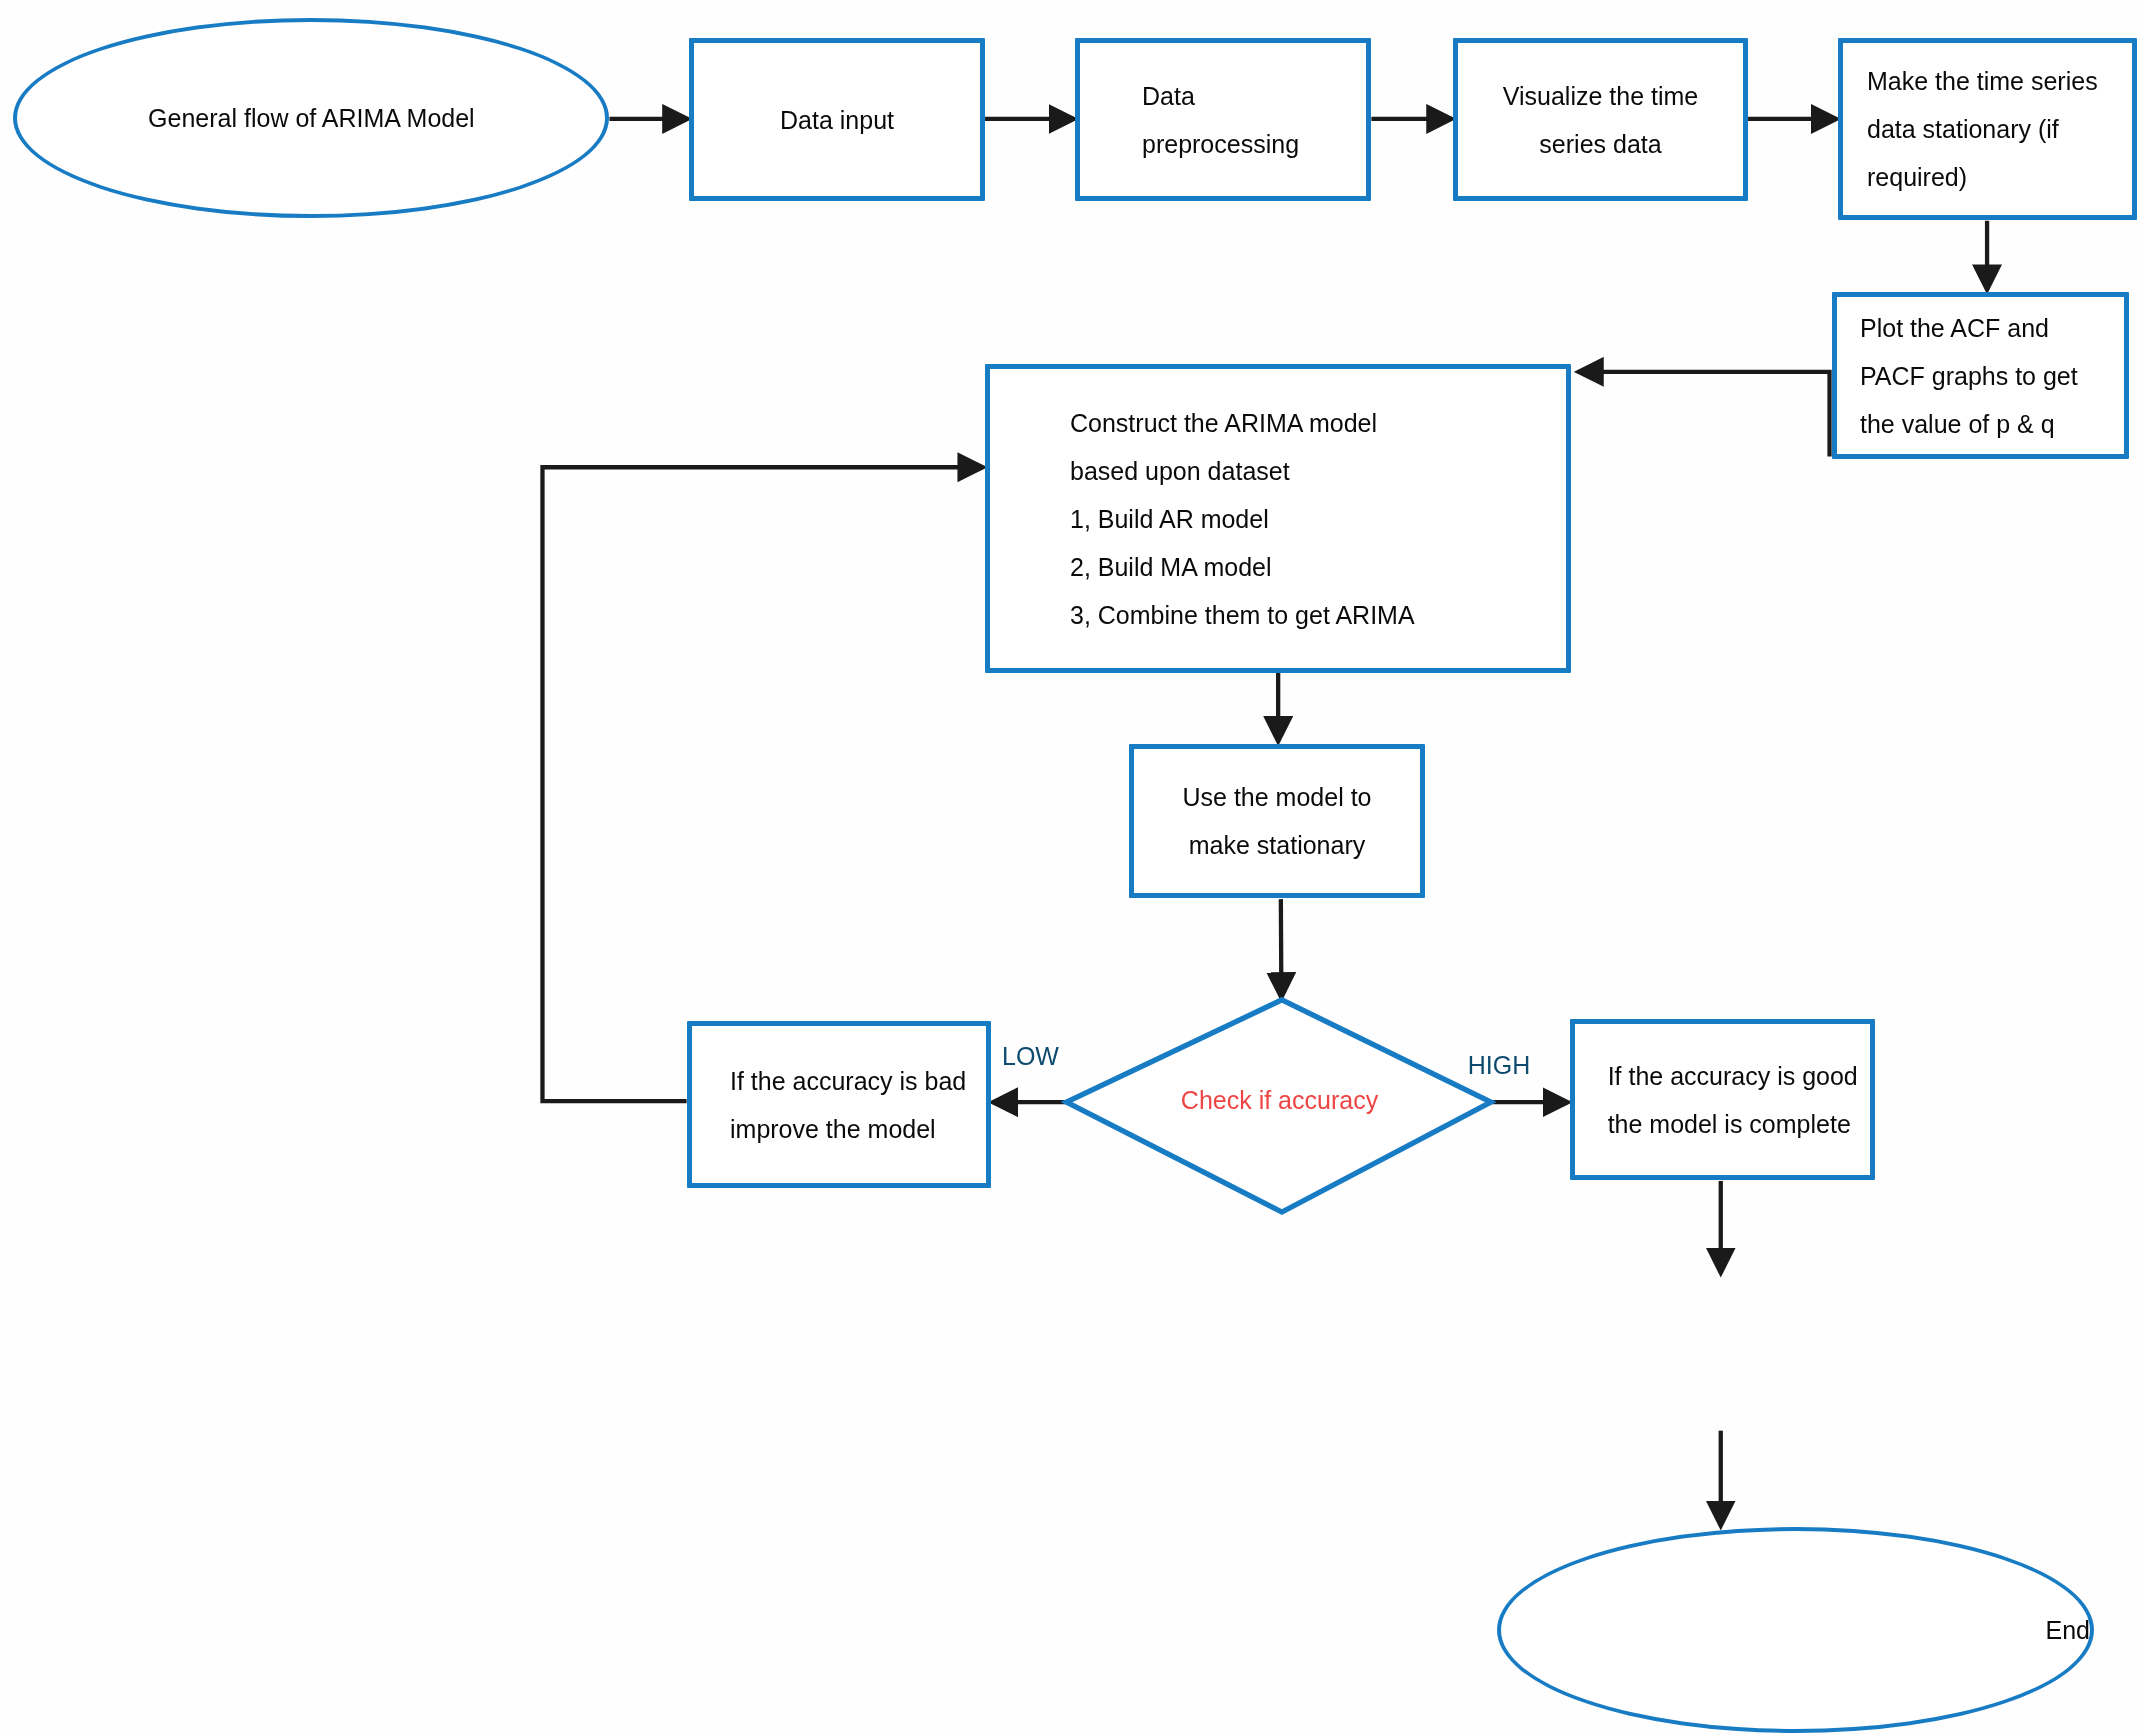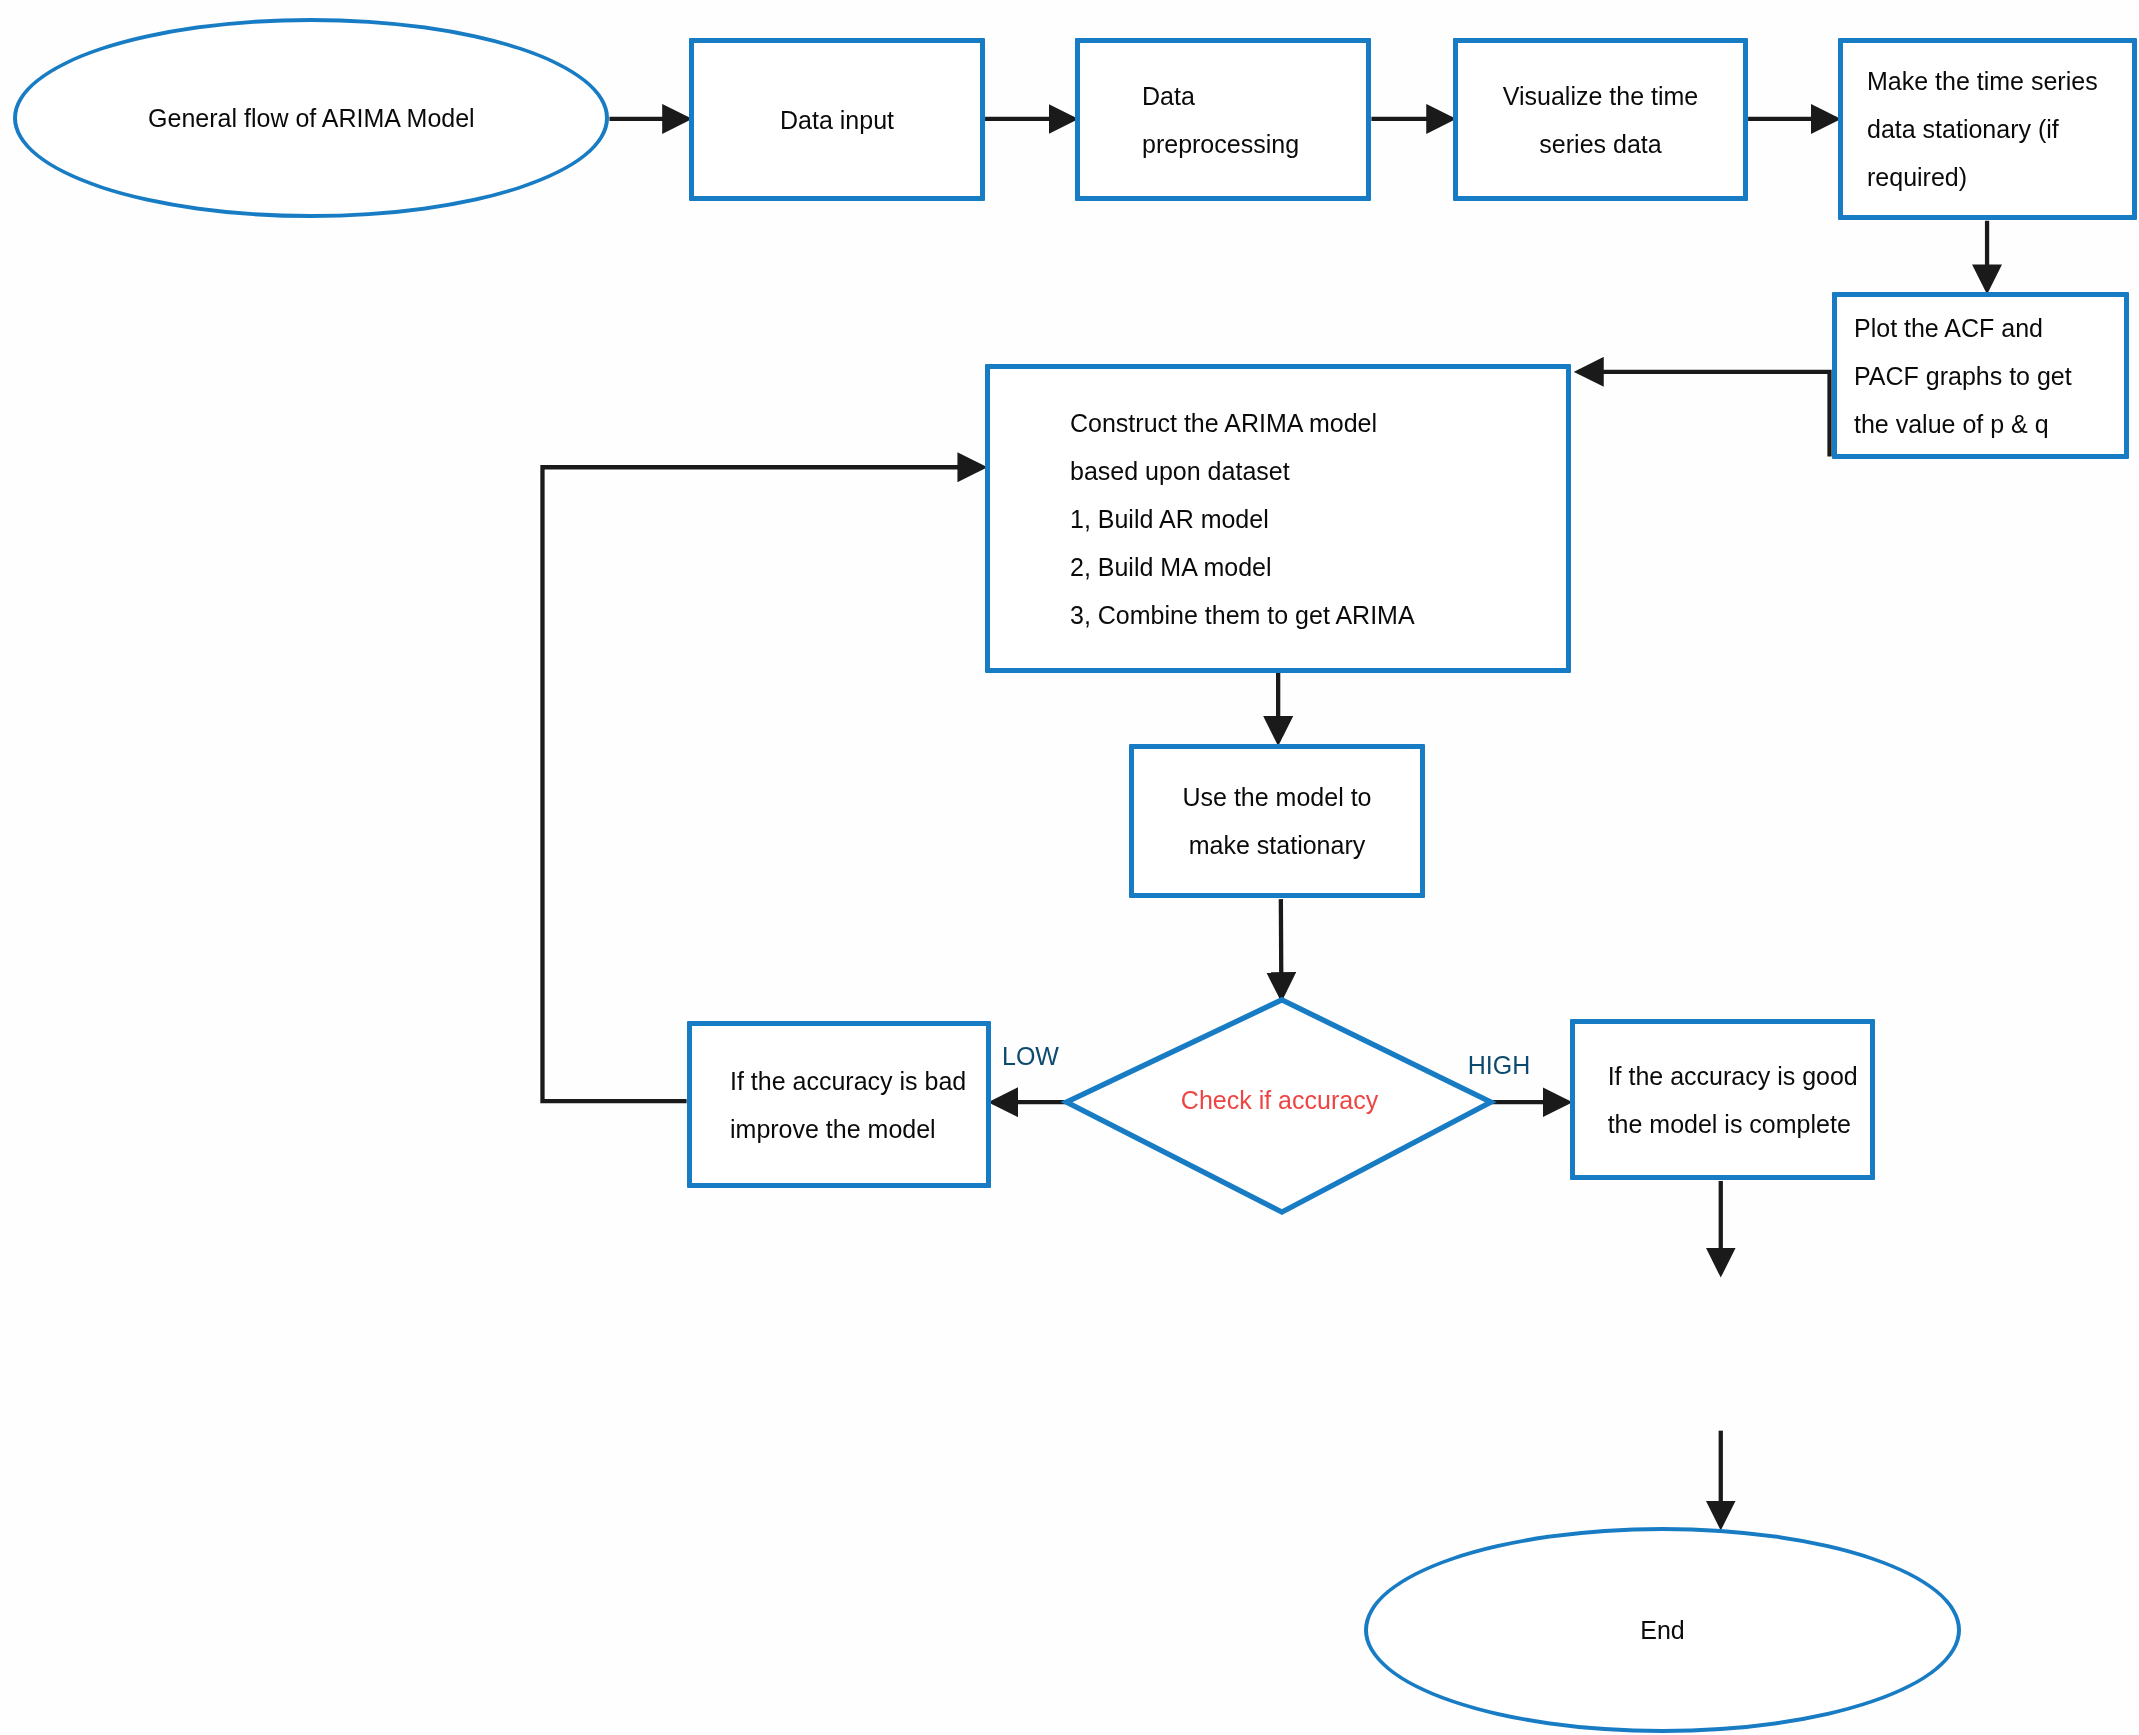--- a/index.html
+++ b/index.html
@@ -110,21 +110,21 @@
     <span>Visualize the time
 series data</span>
   </div>
 
   <div class="node rect ta-l" style="left:1838px; top:38px; width:299px; height:182px; padding-left:24px;">
     <span>Make the time series
 data stationary (if
 required)</span>
   </div>
 
-  <div class="node rect ta-l" style="left:1832px; top:292px; width:297px; height:167px; padding-left:17px;">
+  <div class="node rect ta-l" style="left:1832px; top:292px; width:297px; height:167px; padding-left:23px;">
     <span>Plot the ACF and
 PACF graphs to get
 the value of p &amp; q</span>
   </div>
 
   <div class="node rect ta-l" style="left:985px; top:332px; width:586px; height:309px; padding-left:80px;margin-top:32px;">
     <span>Construct the ARIMA model
 based upon dataset
 1, Build AR model
 2, Build MA model
@@ -145,18 +145,18 @@
     <span>If the accuracy is bad
 improve the model</span>
   </div>
 
   <div class="node rect ta-l" style="left:1570px; top:1019px; width:305px; height:161px; padding-left:20.4px;justify-content:center;">
     <span>If the accuracy is good
 the model is complete</span>
   </div>
 
 
-  <div class="node ellipse ta-c" style="left:1364px; top:1527px; width:597px; height:206px;">
+  <div class="node ellipse ta-c" style="left:1497px; top:1527px; width:597px; height:206px;justify-content:flex-end;">
     <span>End</span>
   </div>
 
 </div>
 
 
 </body></html>

